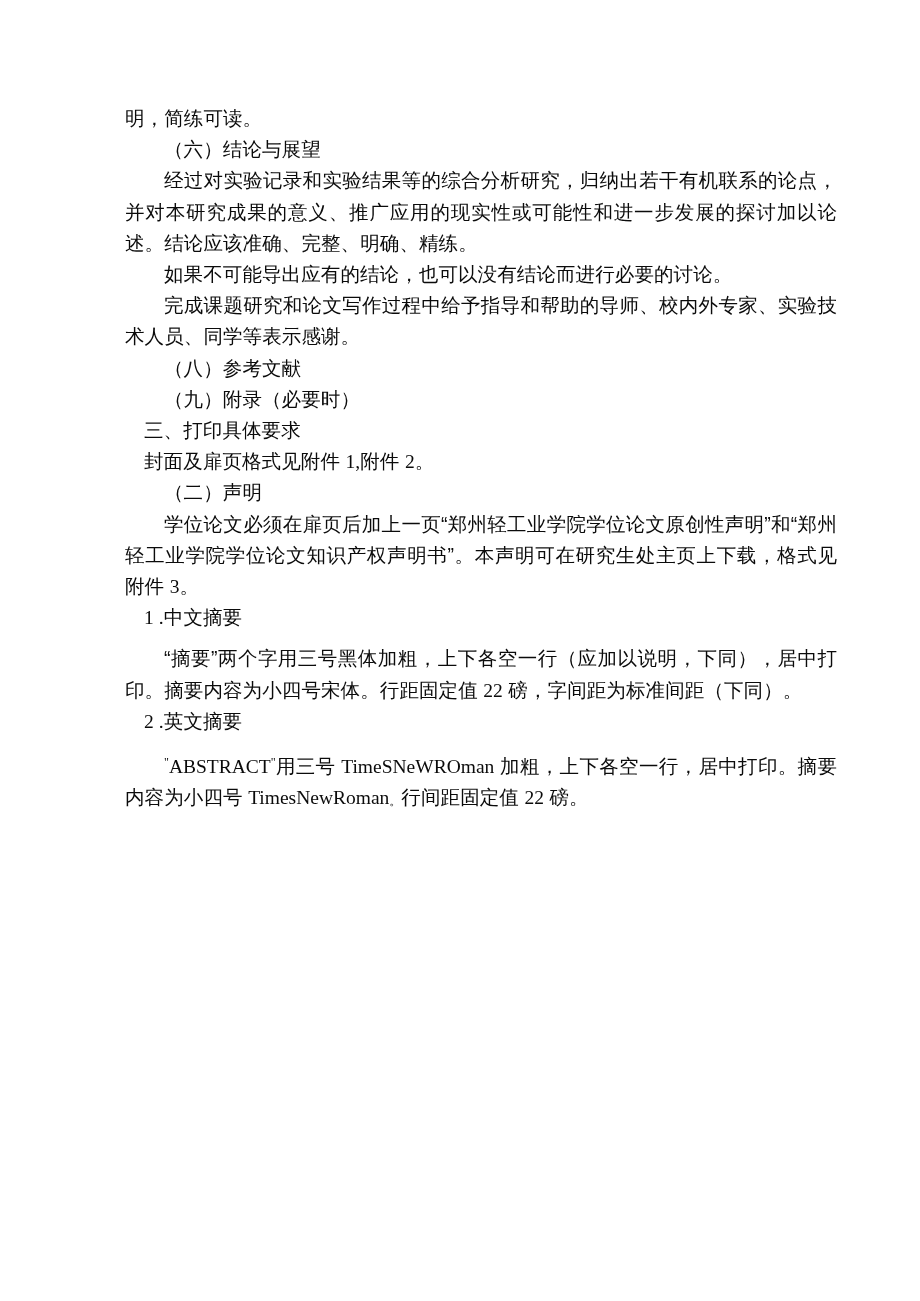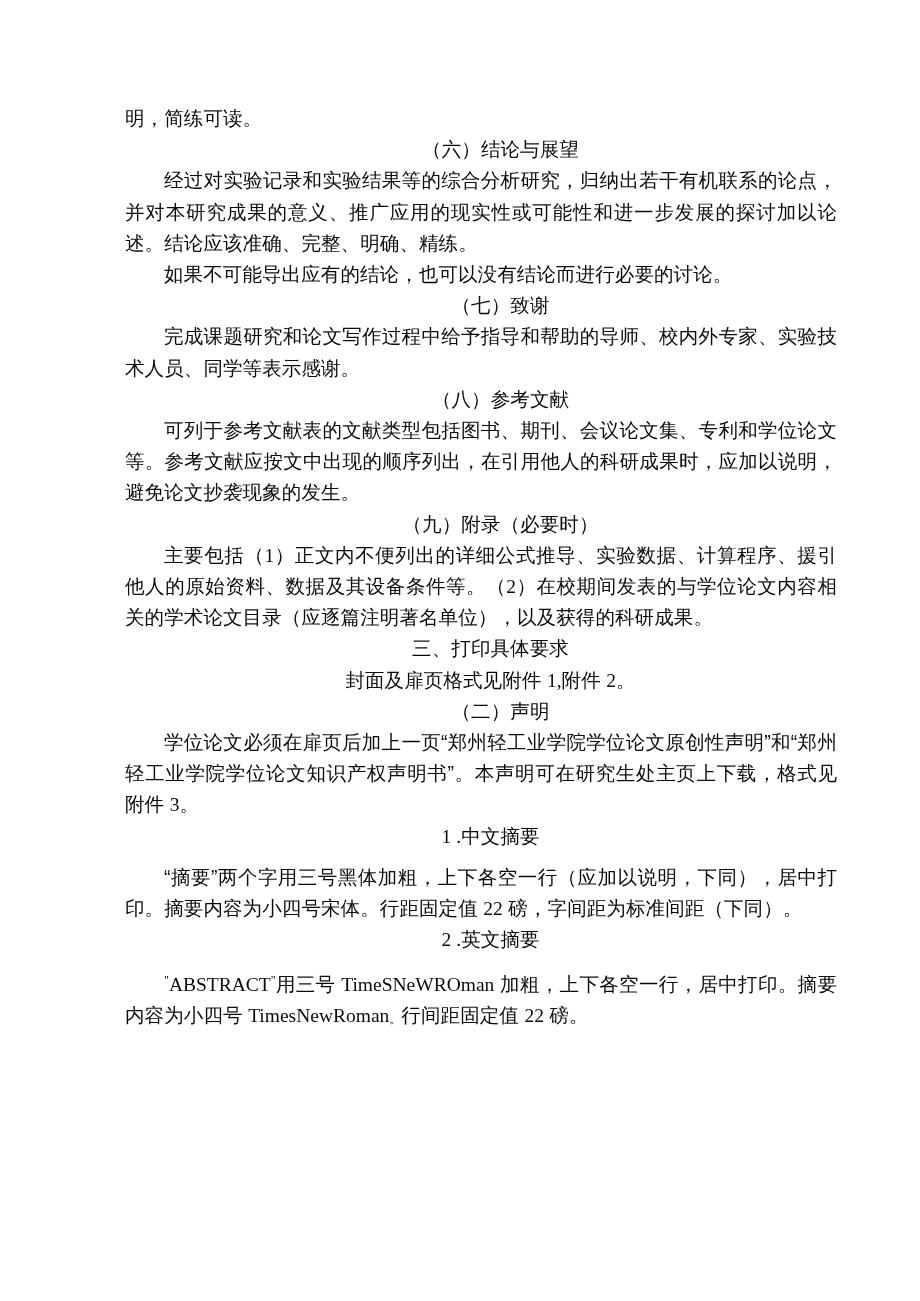--- a/index.html
+++ b/index.html
@@ -46,21 +46,21 @@
     text-indent: 39px;
   }
   .indent1 {
     text-indent: 19px;
   }
   .noindent {
     text-indent: 0;
   }
   
   .head {
-    text-align: center;
+    text-align: left;
   }
   
   .num {
     font-family: "Liberation Serif", "DejaVu Serif", serif;
     font-size: 19.5px;
   }
   
   .lat {
     font-family: "Liberation Serif", "DejaVu Serif", serif;
     font-size: 19.5px;
@@ -90,31 +90,28 @@
   <div class="doc-body">
 
     <p class="p noindent">明，简练可读。</p>
 
     <p class="p indent2 head">（六）结论与展望</p>
 
     <p class="p indent2">经过对实验记录和实验结果等的综合分析研究，归纳出若干有机联系的论点，并对本研究成果的意义、推广应用的现实性或可能性和进一步发展的探讨加以论述。结论应该准确、完整、明确、精练。</p>
 
     <p class="p indent2">如果不可能导出应有的结论，也可以没有结论而进行必要的讨论。</p>
 
-    <p class="p indent2 head">（七）致谢</p>
 
     <p class="p indent2">完成课题研究和论文写作过程中给予指导和帮助的导师、校内外专家、实验技术人员、同学等表示感谢。</p>
 
     <p class="p indent2 head">（八）参考文献</p>
 
-    <p class="p indent2">可列于参考文献表的文献类型包括图书、期刊、会议论文集、专利和学位论文等。参考文献应按文中出现的顺序列出，在引用他人的科研成果时，应加以说明，避免论文抄袭现象的发生。</p>
 
     <p class="p indent2 head">（九）附录（必要时）</p>
 
-    <p class="p indent2"><span>主要包括（</span><span class="lat">1</span><span>）正文内不便列出的详细公式推导、实验数据、计算程序、援引他人的原始资料、数据及其设备条件等。（</span><span class="lat">2</span><span>）在校期间发表的与学位论文内容相关的学术论文目录（应逐篇注明著名单位），以及获得的科研成果。</span></p>
 
     <p class="p indent1 head">三、打印具体要求</p>
 
 
     <p class="p indent1 head"><span>封面及扉页格式见附件 </span><span class="lat">1,</span><span>附件 </span><span class="lat">2</span><span>。</span></p>
 
     <p class="p indent2 head">（二）声明</p>
 
     <p class="p indent2"><span>学位论文必须在扉页后加上一页“郑州轻工业学院学位论文原创性声明”和“郑州轻工业学院学位论文知识产权声明书”。本声明可在研究生处主页上下载，格式见附件 </span><span class="lat">3</span><span>。</span></p>
 

